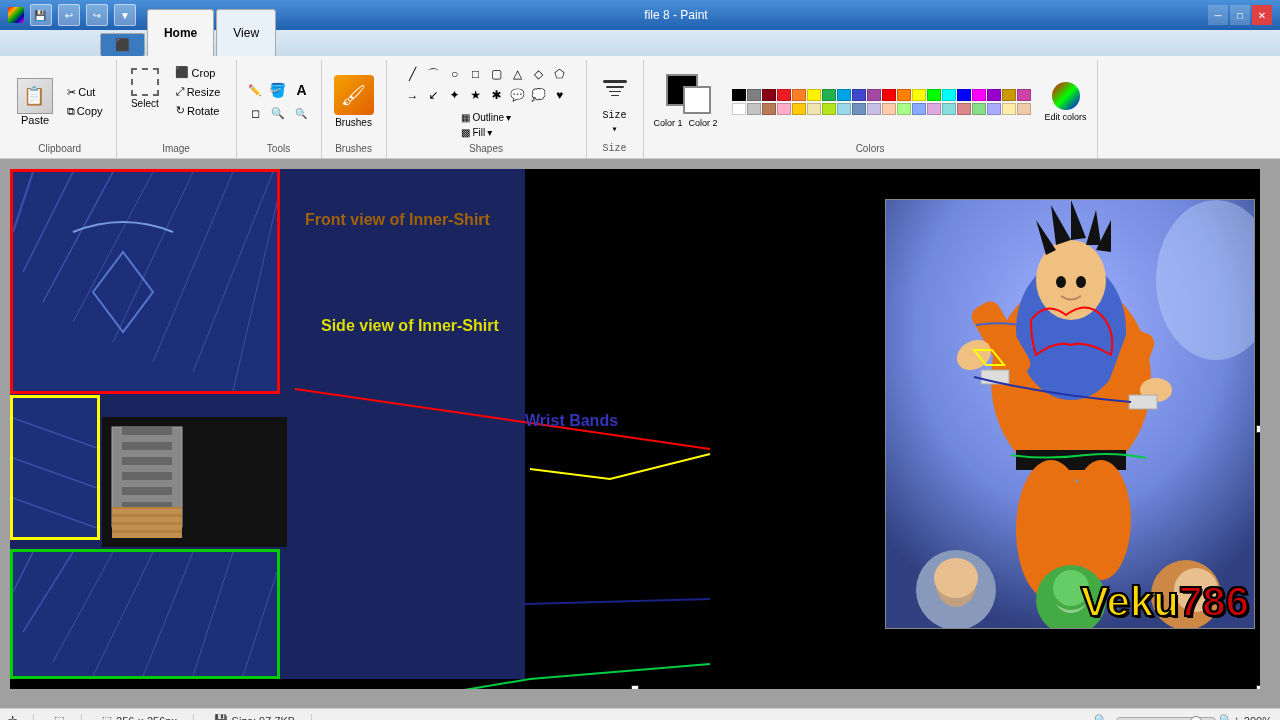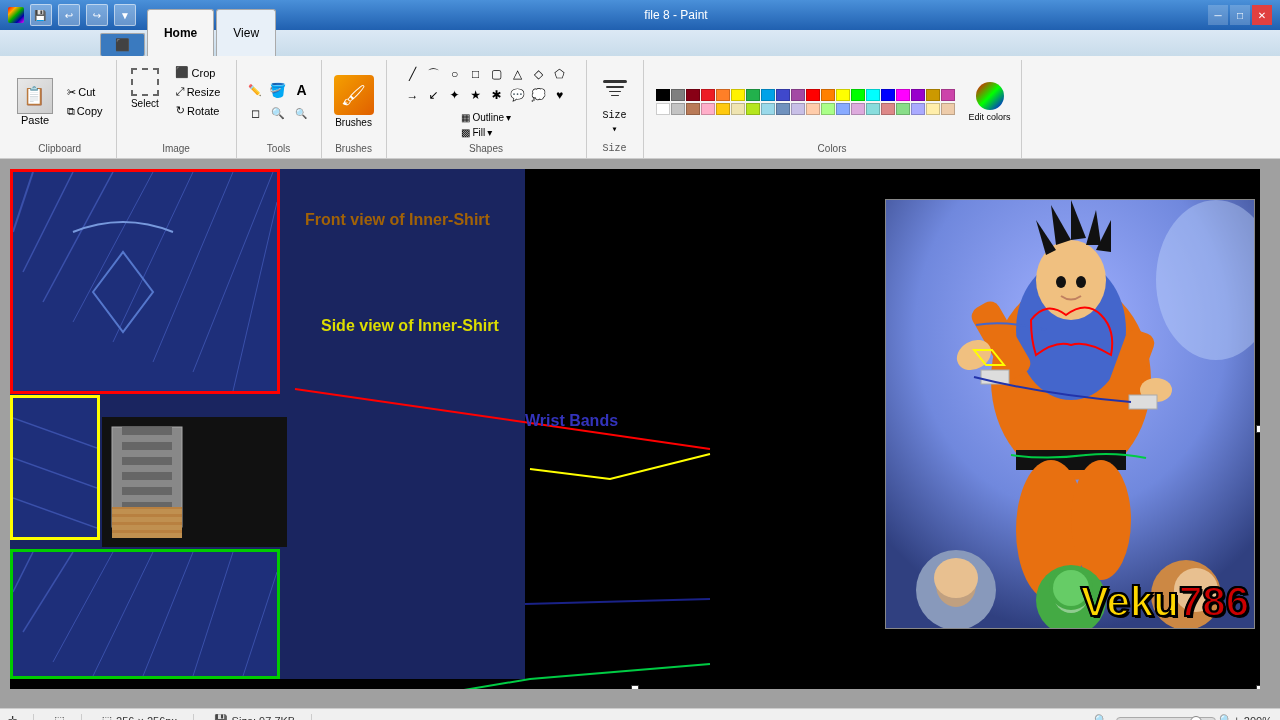--- a/index.html
+++ b/index.html
@@ -462,20 +462,36 @@
         <span>Size</span>
         <span>▾</span>
       </div>
     </div>
     <div class="ribbon-group-label">Size</div>
   </div>
 
   <div class="ribbon-group" style="min-width:260px;">
     <div class="ribbon-group-inner" style="gap:8px;align-items:center;">
 
+      <div style="display:flex;flex-direction:column;align-items:center;gap:2px;">
+        <div style="position:relative;width:50px;height:40px;">
+          <div style="position:absolute;top:0;left:5px;width:32px;height:32px;background:#000;border:2px solid #888;"></div>
+          <div style="position:absolute;bottom:0;right:0;width:28px;height:28px;background:#fff;border:2px solid #888;"></div>
+        </div>
+        <div style="display:flex;gap:2px;">
+          <div class="color-btn">
+            <span style="font-size:9px;">Color
+1</span>
+          </div>
+          <div class="color-btn">
+            <span style="font-size:9px;">Color
+2</span>
+          </div>
+        </div>
+      </div>
 
       <div class="palette-area">
         <div class="palette-row">
           <div class="palette-color" style="background:#000000;"></div>
           <div class="palette-color" style="background:#7f7f7f;"></div>
           <div class="palette-color" style="background:#880015;"></div>
           <div class="palette-color" style="background:#ed1c24;"></div>
           <div class="palette-color" style="background:#ff7f27;"></div>
           <div class="palette-color" style="background:#fff200;"></div>
           <div class="palette-color" style="background:#22b14c;"></div>

